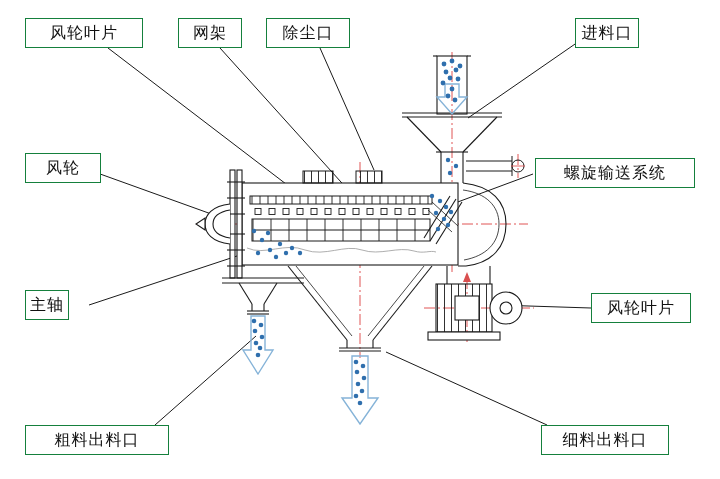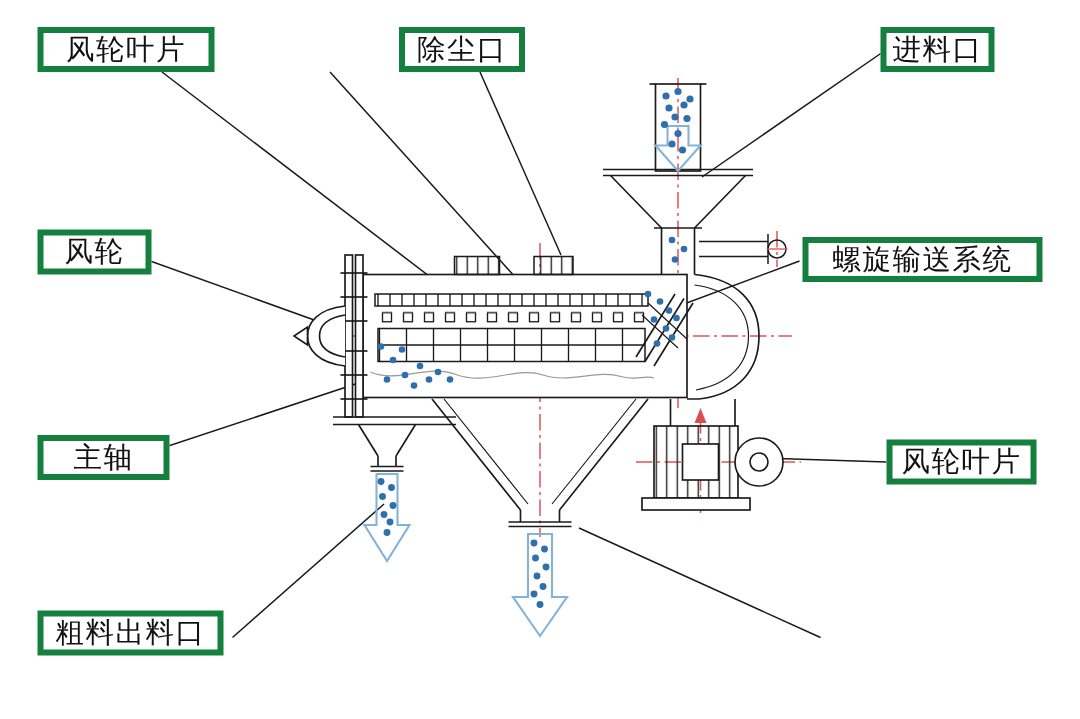--- a/index.html
+++ b/index.html
@@ -3,22 +3,22 @@
 <meta charset="utf-8">
 <style>
   html,body{margin:0;padding:0;background:#fff;}
   .stage{
     position:relative;width:720px;height:479px;background:#ffffff;
     font-family:"DejaVu Sans", sans-serif;overflow:hidden;
   }
   .stage svg{position:absolute;left:0;top:0;}
   .label{
     position:absolute;height:30px;box-sizing:border-box;
-    border:4px solid #15803d;background:#fff;color:#111;
-    font-size:19px;letter-spacing:1px;
+    border:1px solid #15803d;background:#fff;color:#111;
+    font-size:16px;letter-spacing:1px;
     display:flex;align-items:center;justify-content:center;
     white-space:nowrap;z-index:3;
   }
 </style>
 </head>
 <body>
 
 <div class="stage">
 
   <svg width="720" height="479" viewBox="0 0 720 479">
@@ -220,20 +220,22 @@
         <circle cx="357" cy="372" r="2.3"></circle>
       <circle cx="364" cy="378" r="2.3"></circle>
         <circle cx="358" cy="384" r="2.3"></circle>
         <circle cx="362" cy="391" r="2.3"></circle>
       <circle cx="356" cy="396" r="2.3"></circle>
         <circle cx="360" cy="403" r="2.3"></circle>
     </g>
   </svg>
 
   <div class="label" style="left:25px;top:18px;width:118px">风轮叶片</div>
+  <div class="label" style="left:178px;top:18px;width:64px">网架</div>
   <div class="label" style="left:266px;top:18px;width:84px">除尘口</div>
-  <div class="label" style="left:587px;top:18px;width:76px">进料口</div>
+  <div class="label" style="left:575px;top:18px;width:64px">进料口</div>
   <div class="label" style="left:25px;top:153px;width:76px">风轮</div>
   <div class="label" style="left:535px;top:158px;width:160px">螺旋输送系统</div>
-  <div class="label" style="left:25px;top:290px;width:88px">主轴</div>
+  <div class="label" style="left:25px;top:290px;width:44px">主轴</div>
   <div class="label" style="left:591px;top:293px;width:100px">风轮叶片</div>
-  <div class="label" style="left:25px;top:407px;width:124px">粗料出料口</div>
+  <div class="label" style="left:25px;top:425px;width:144px">粗料出料口</div>
+  <div class="label" style="left:541px;top:425px;width:128px">细料出料口</div>
 </div>
 
 </body></html>

